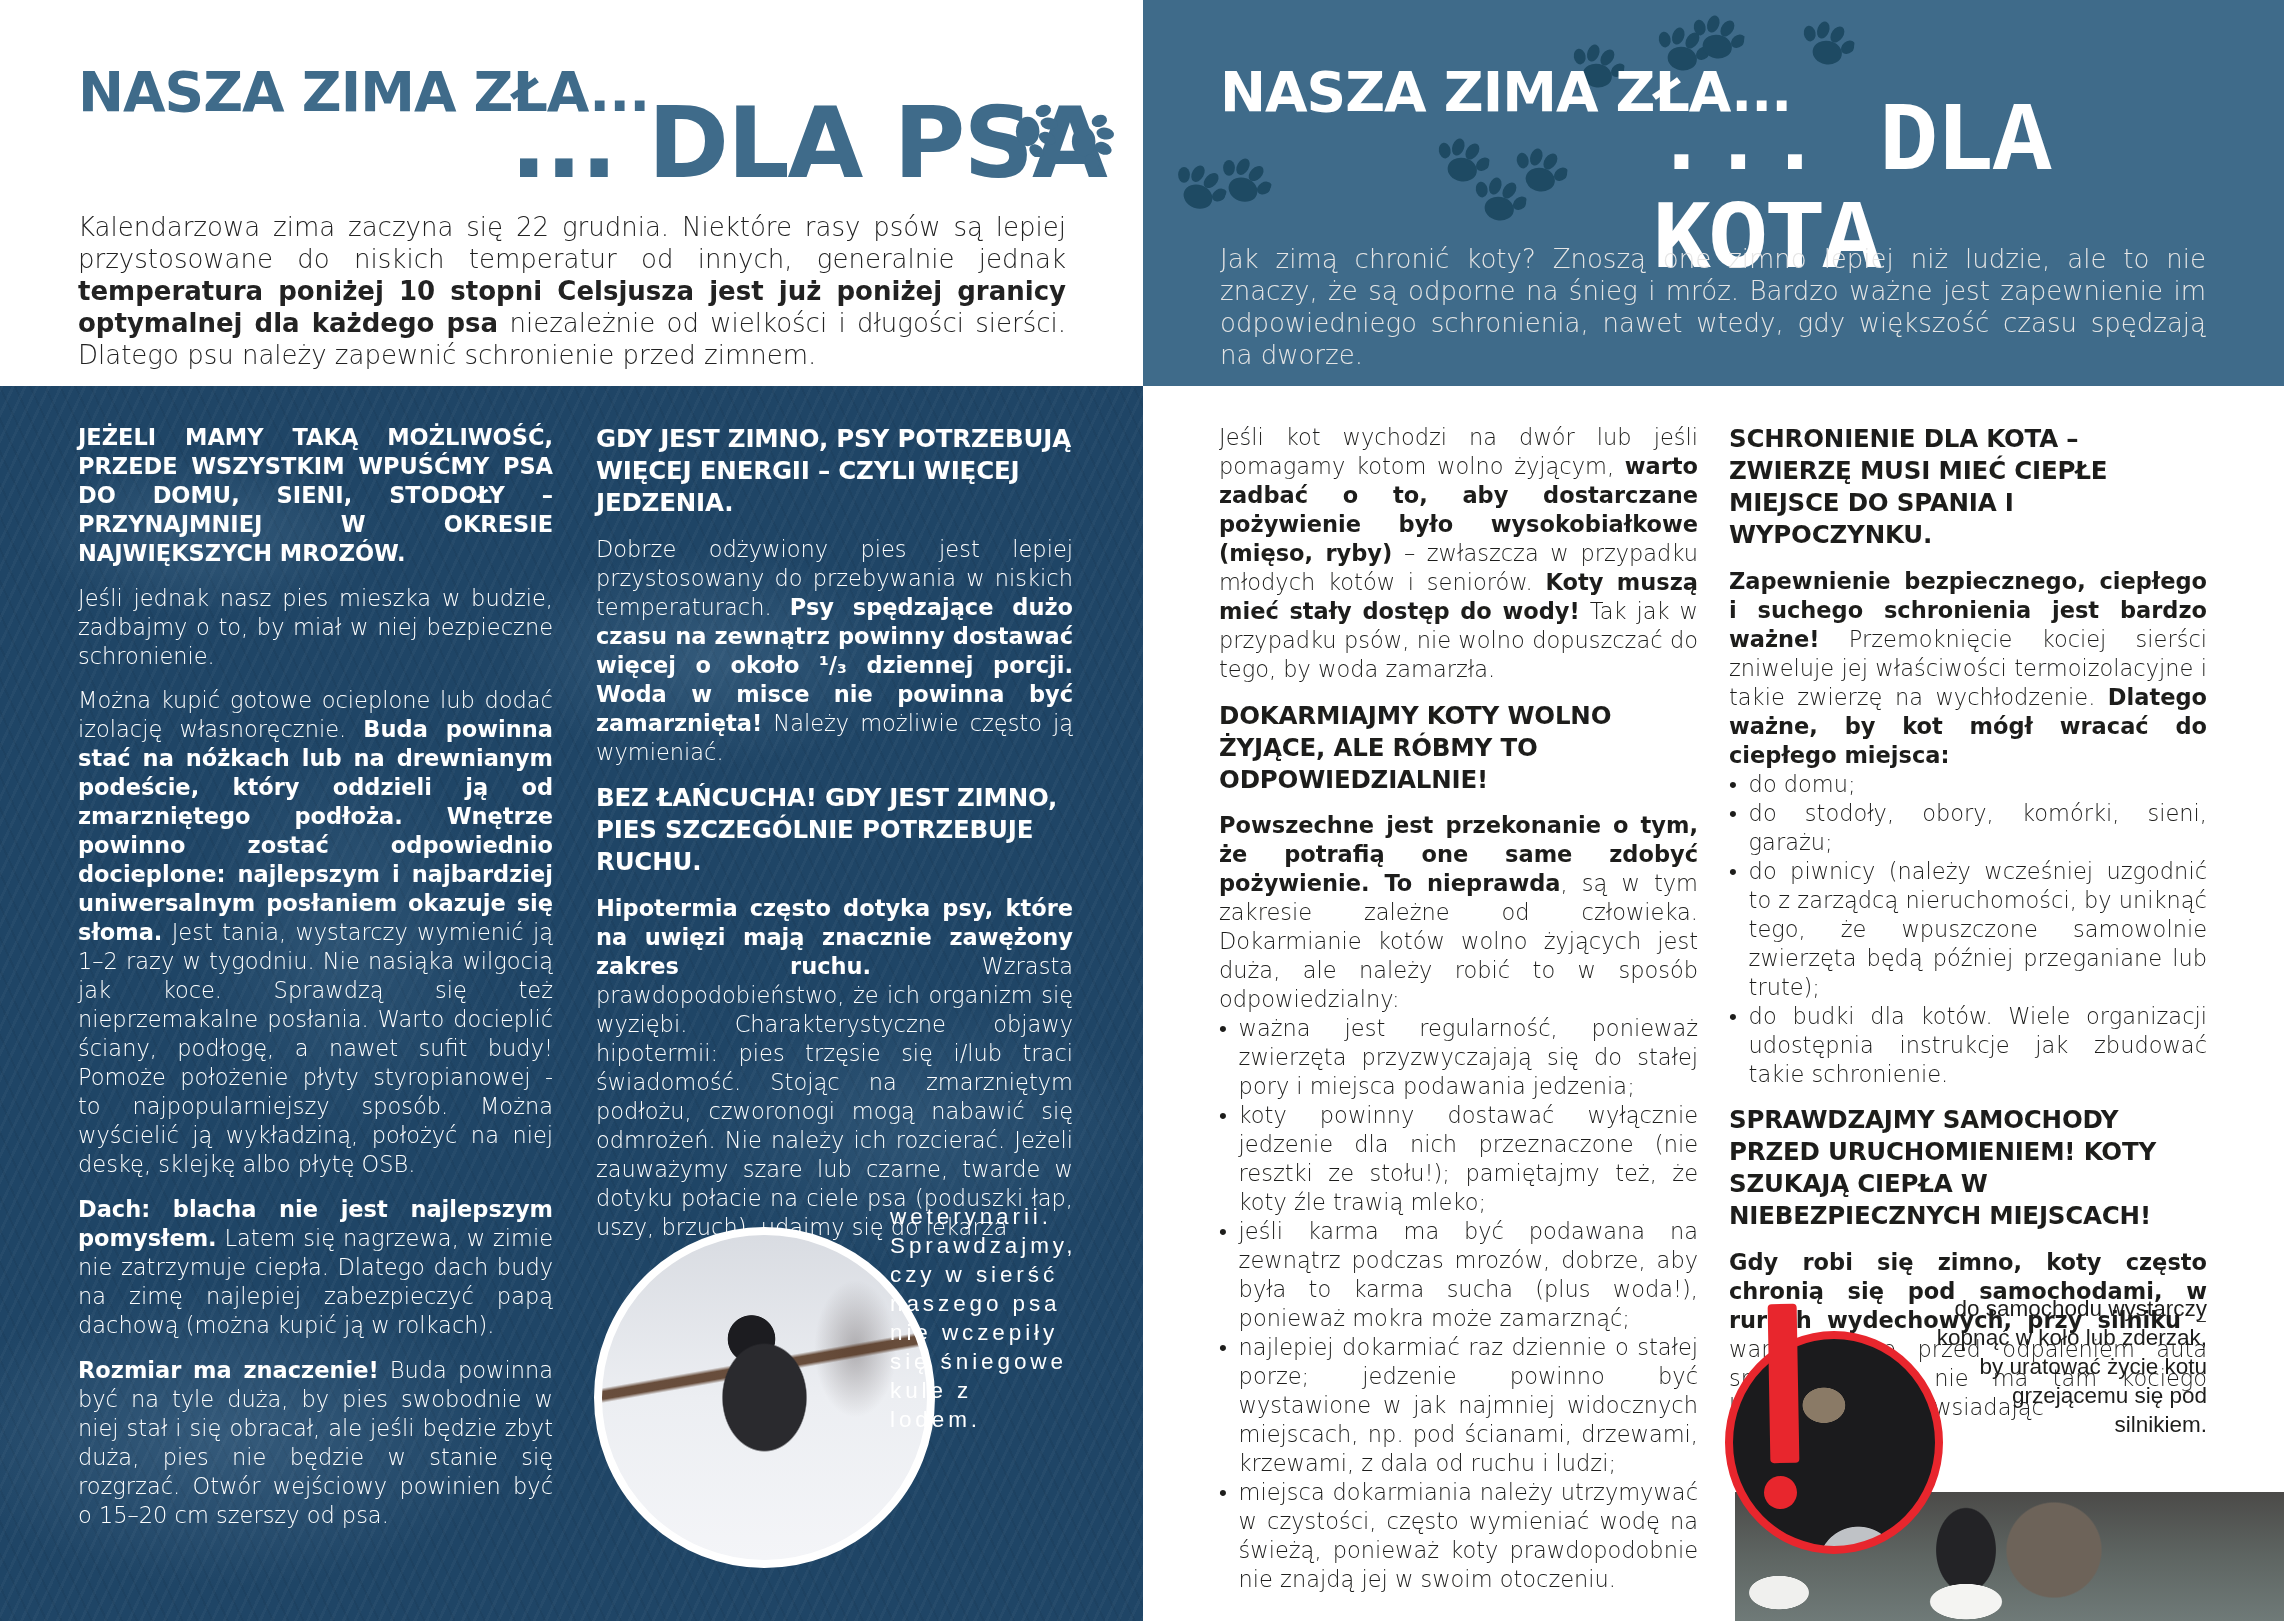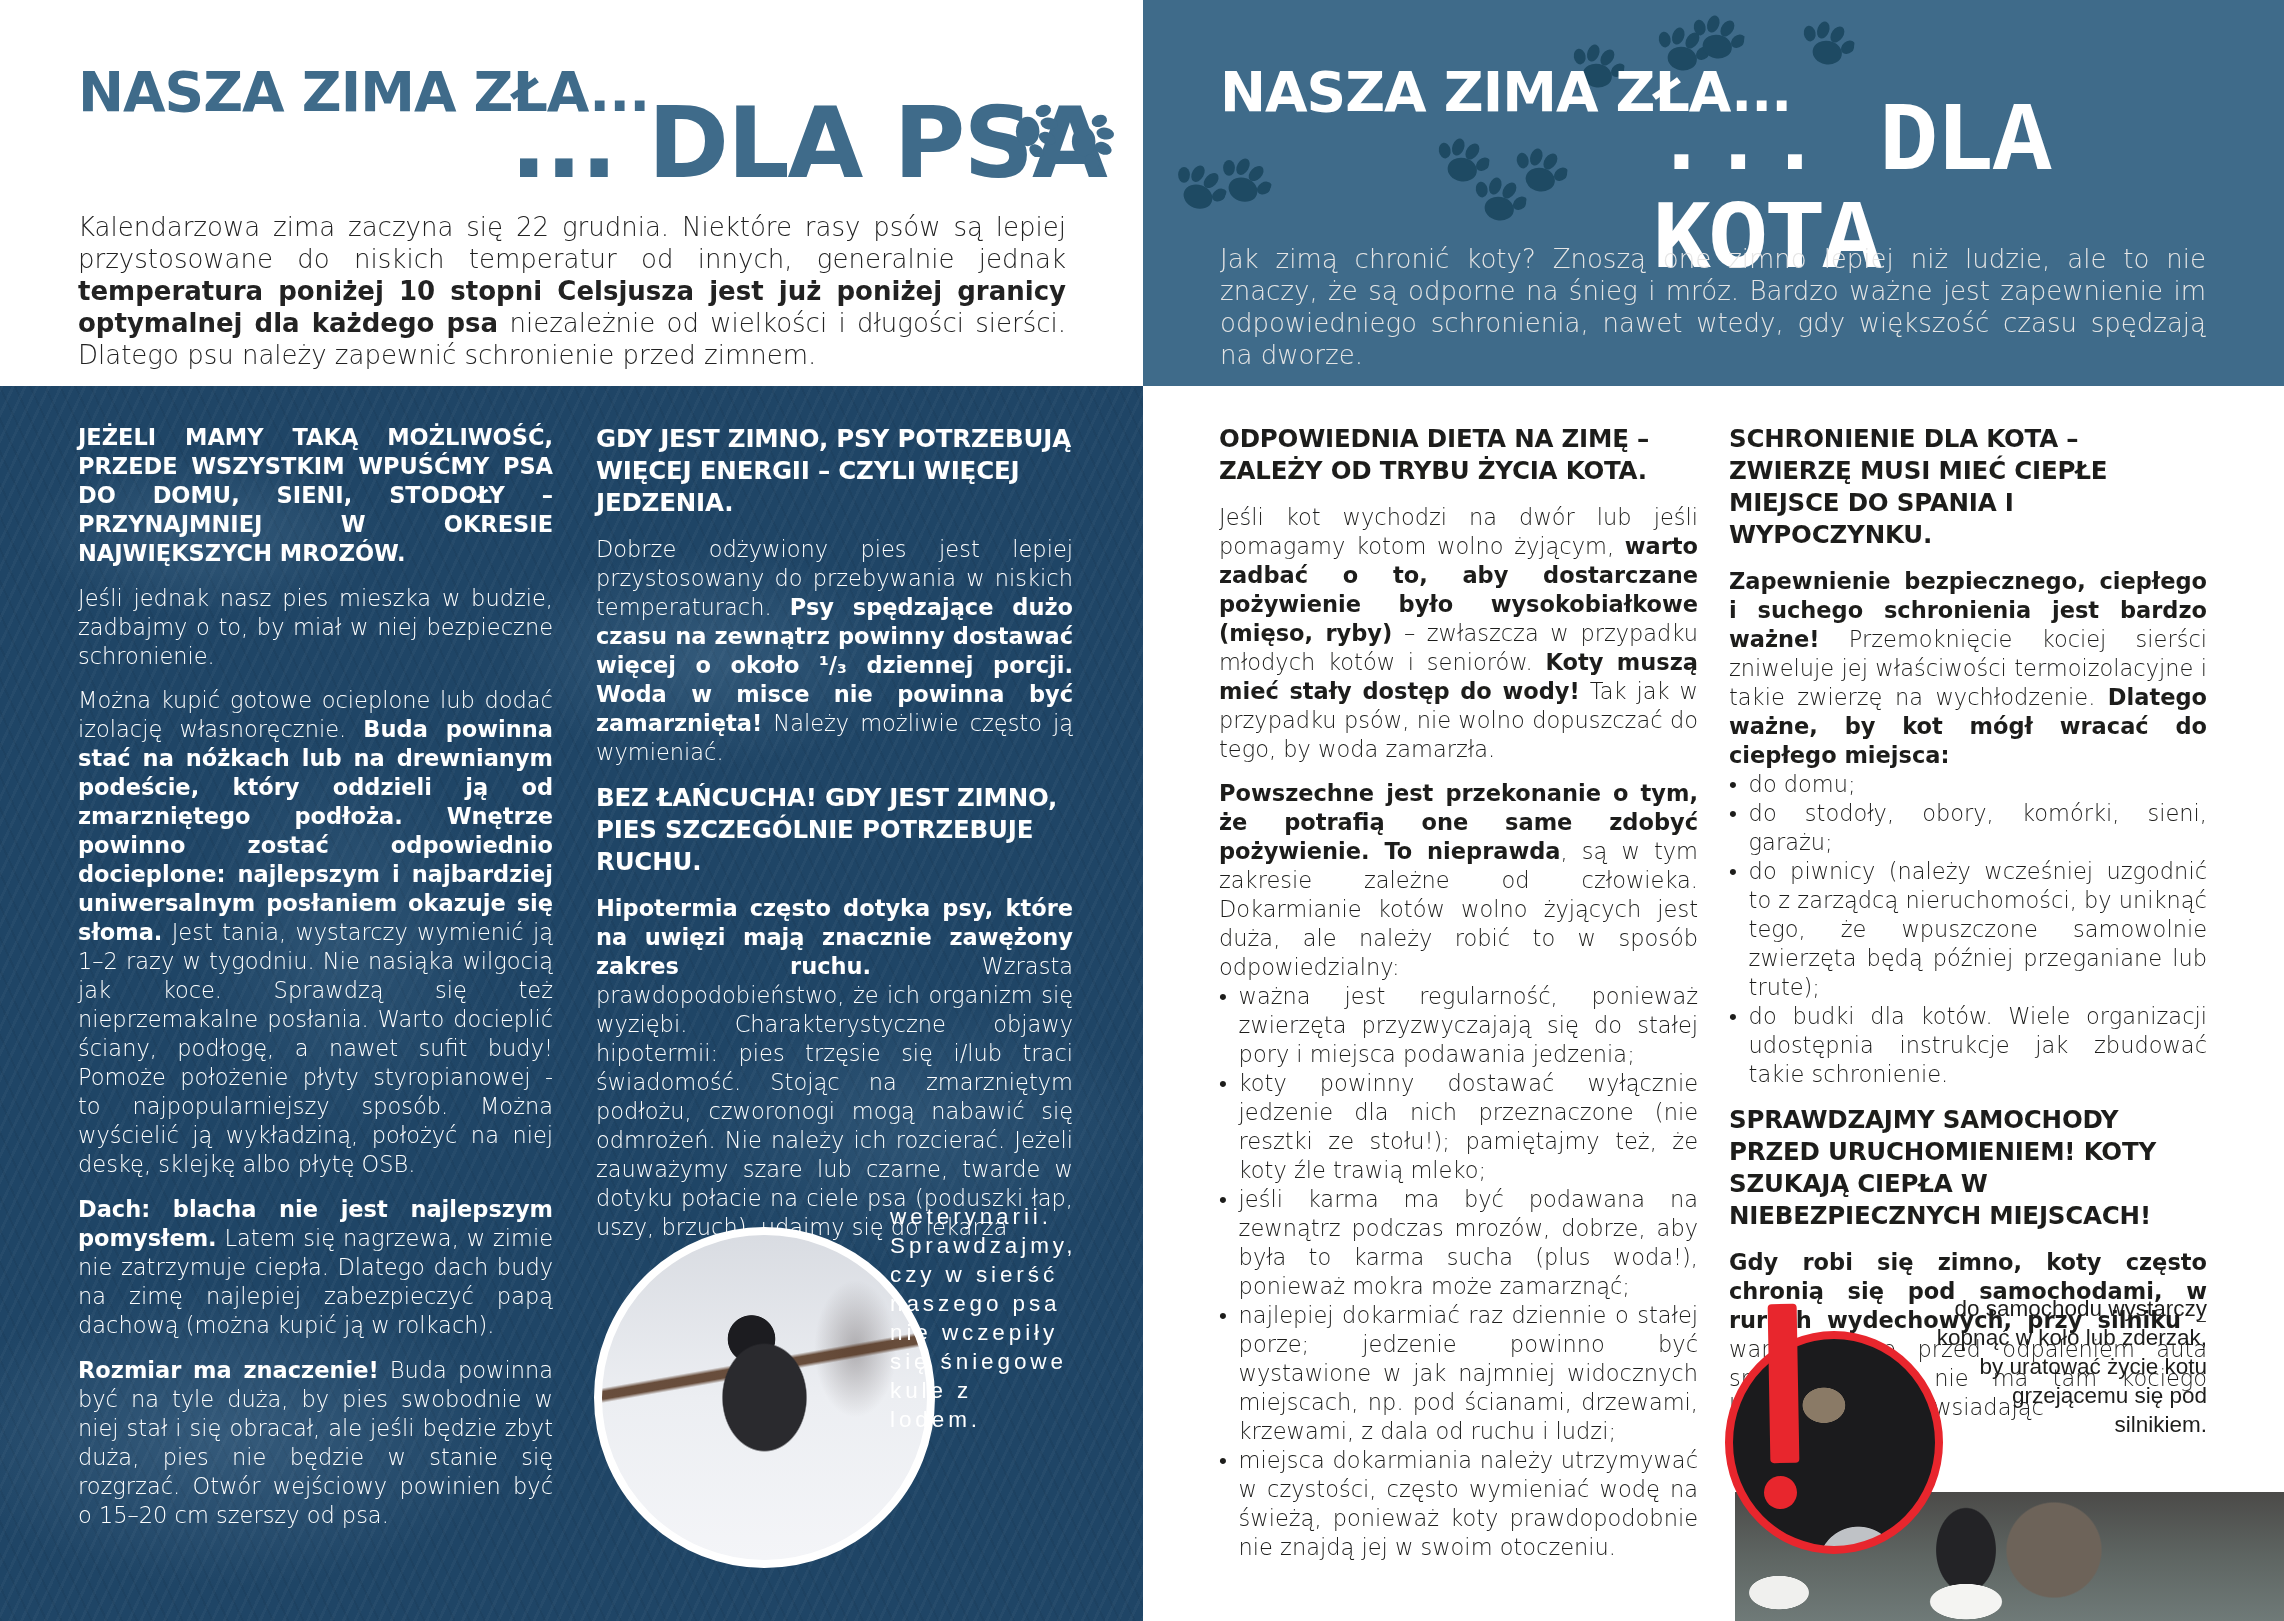--- a/index.html
+++ b/index.html
@@ -189,22 +189,22 @@
 </div>
 
 <div id="dog-photo"></div>
 <div id="dog-photo-caption-wrap">
   <p>weterynarii. Sprawdzajmy, czy w sierść naszego psa nie wczepiły się śniegowe kule z lodem.</p>
 </div>
 
 <section class="panel" id="cat-body"></section>
 
 <div class="col light" id="col3">
-  <h3>ODPOWIEDNIA DIETA NA ZIMĘ – ZALEŻY OD TRYBU ŻYCIA KOTA.</h3>
   <p><span>Jeśli kot wychodzi na dwór lub jeśli pomagamy kotom wolno żyjącym, </span><b>warto zadbać o to, aby dostarczane pożywienie było wysokobiałkowe (mięso, ryby)</b><span> – zwłaszcza w przypadku młodych kotów i seniorów. </span><b>Koty muszą mieć stały dostęp do wody!</b><span> Tak jak w przypadku psów, nie wolno dopuszczać do tego, by woda zamarzła.</span></p>
+  <h3>DOKARMIAJMY KOTY WOLNO ŻYJĄCE, ALE RÓBMY TO ODPOWIEDZIALNIE!</h3>
   <p style="margin-bottom:0;"><b>Powszechne jest przekonanie o tym, że potrafią one same zdobyć pożywienie. To nieprawda</b><span>, są w tym zakresie zależne od człowieka. Dokarmianie kotów wolno żyjących jest duża, ale należy robić to w sposób odpowiedzialny:</span></p>
   <ul>
     <li>ważna jest regularność, ponieważ zwierzęta przyzwyczajają się do stałej pory i miejsca podawania jedzenia;</li>
     <li>koty powinny dostawać wyłącznie jedzenie dla nich przeznaczone (nie resztki ze stołu!); pamiętajmy też, że koty źle trawią mleko;</li>
     <li>jeśli karma ma być podawana na zewnątrz podczas mrozów, dobrze, aby była to karma sucha (plus woda!), ponieważ mokra może zamarznąć;</li>
     <li>najlepiej dokarmiać raz dziennie o stałej porze; jedzenie powinno być wystawione w jak najmniej widocznych miejscach, np. pod ścianami, drzewami, krzewami, z dala od ruchu i ludzi;</li>
     <li>miejsca dokarmiania należy utrzymywać w czystości, często wymieniać wodę na świeżą, ponieważ koty prawdopodobnie nie znajdą jej w swoim otoczeniu.</li>
   </ul>
 </div>
 

